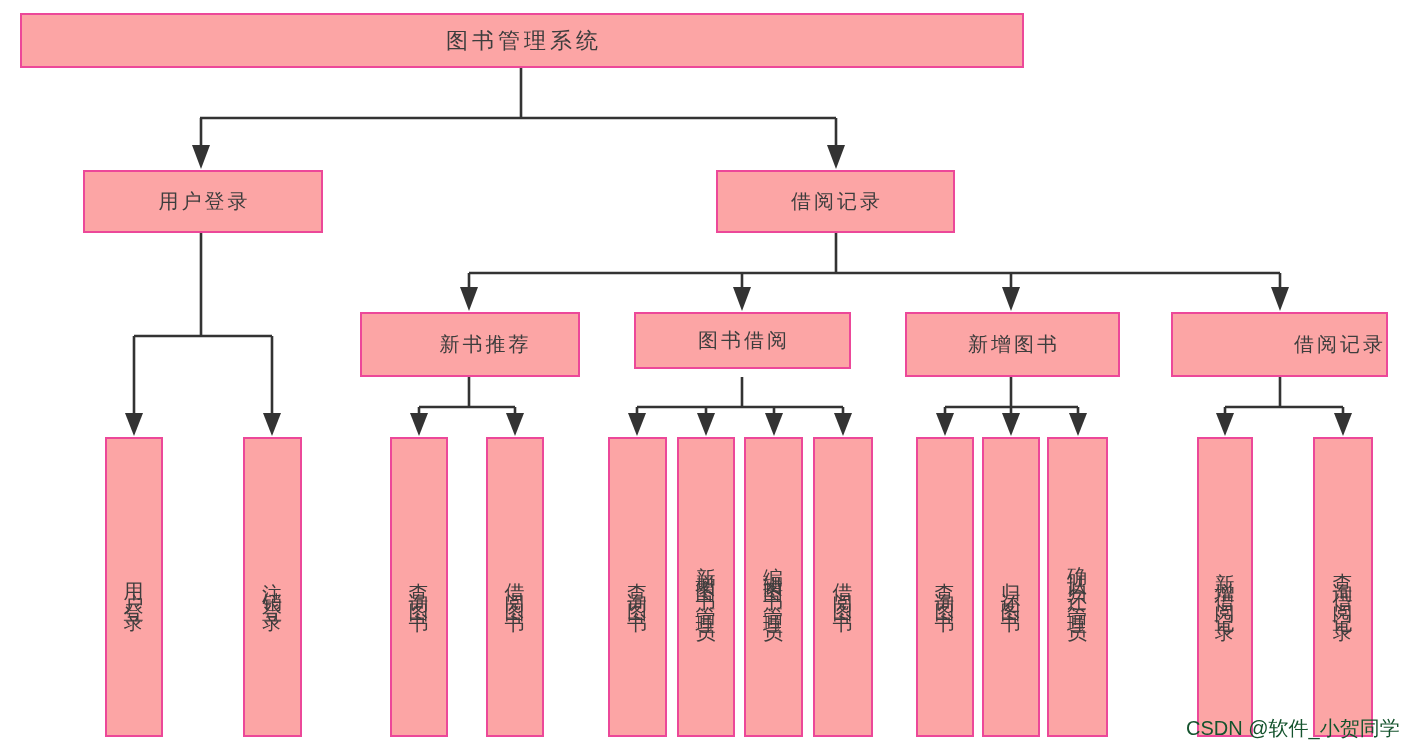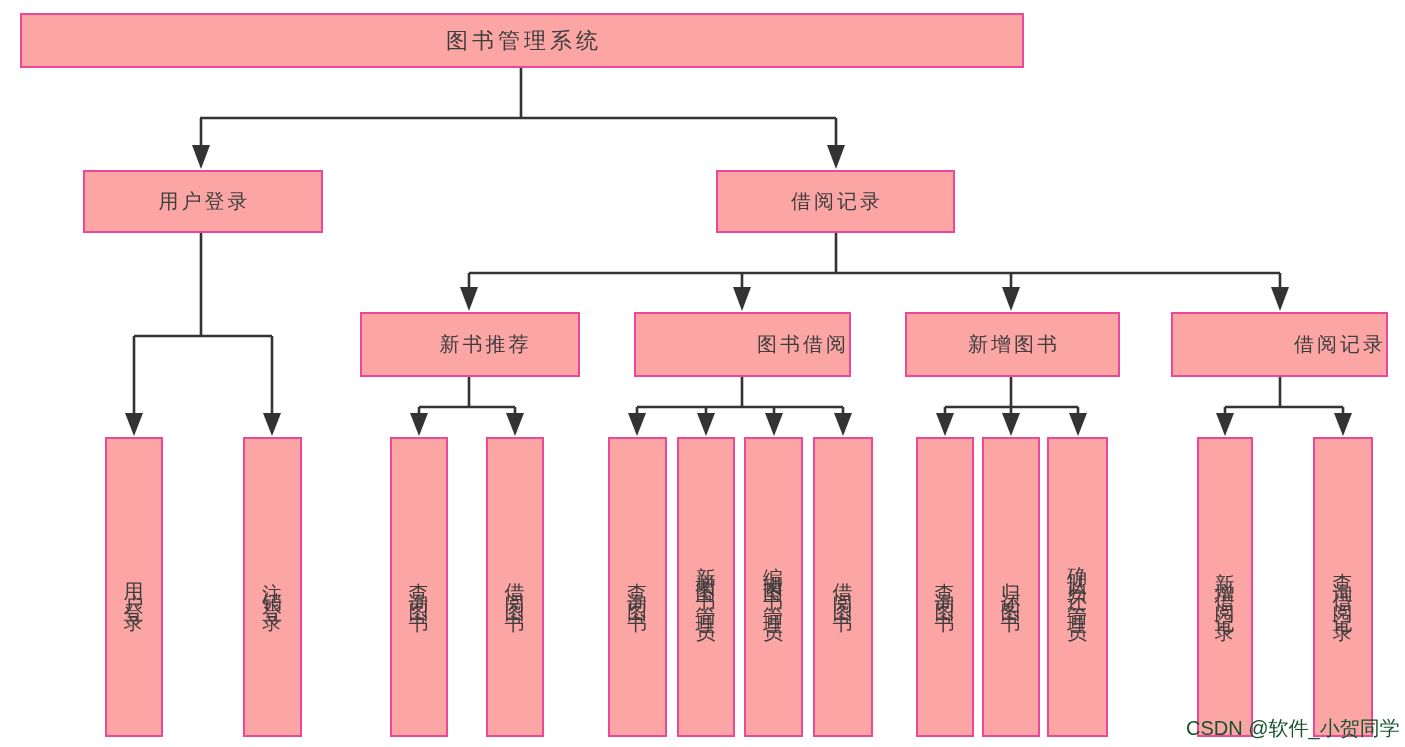--- a/index.html
+++ b/index.html
@@ -109,21 +109,21 @@
   <div class="hbox" style="left:83px; top:170px; width:240px; height:63px;">
     <span>用户登录</span>
   </div>
   <div class="hbox" style="left:716px; top:170px; width:239px; height:63px;">
     <span>借阅记录</span>
   </div>
 
   <div class="hbox" style="left:360px; top:312px; width:220px; height:65px;padding-left:28px;">
     <span>新书推荐</span>
   </div>
-  <div class="hbox" style="left:634px; top:312px; width:217px; height:65px;justify-content:flex-end;">
+  <div class="hbox" style="left:634px; top:312px; width:217px; height:57px;">
     <span>图书借阅</span>
   </div>
   <div class="hbox" style="left:905px; top:312px; width:215px; height:65px;">
     <span>新增图书</span>
   </div>
   <div class="hbox" style="left:1171px; top:312px; width:217px; height:65px;justify-content:flex-end;">
     <span>借阅记录</span>
   </div>
 
   <div class="vbox" style="left:105px; top:437px; width:58px; height:300px;">

